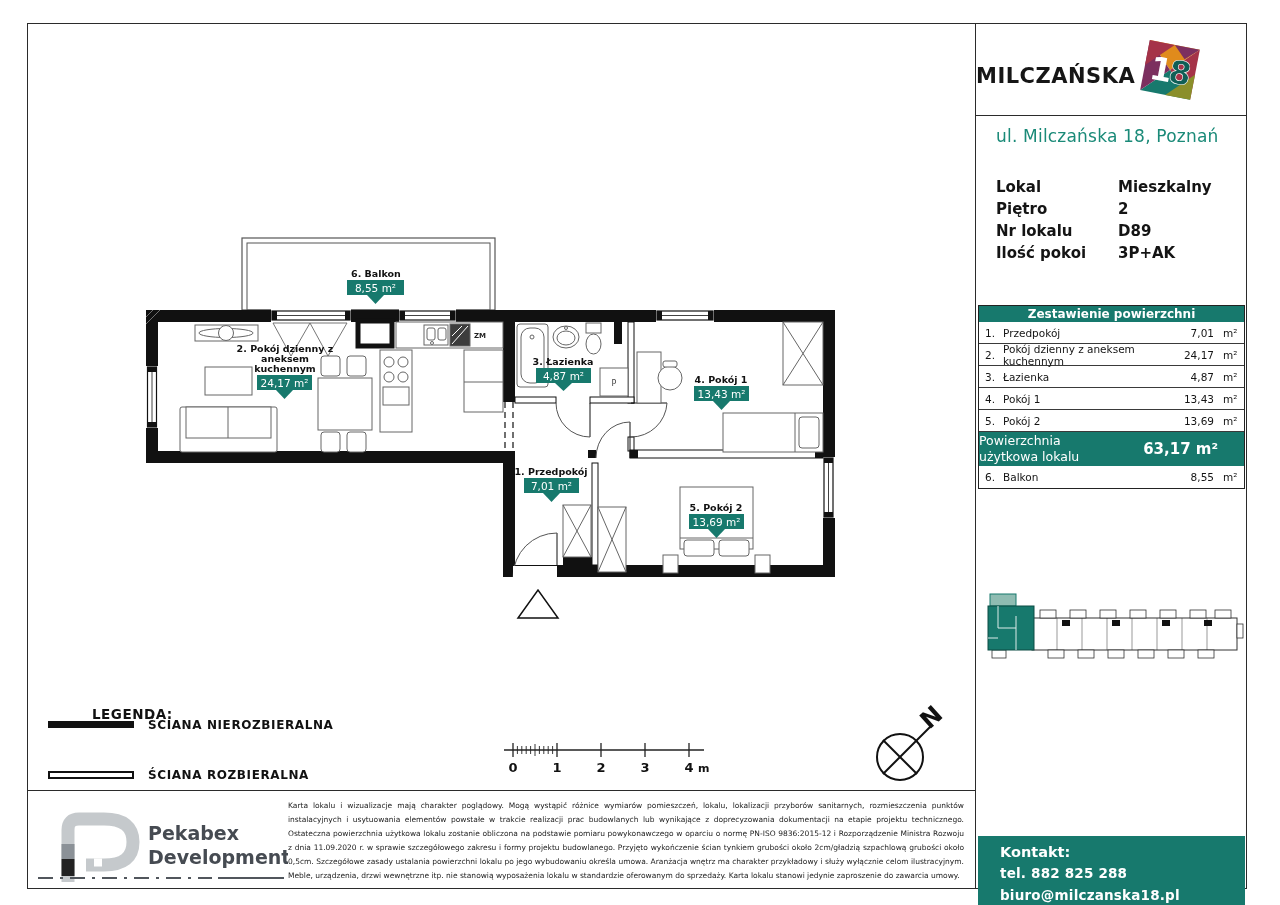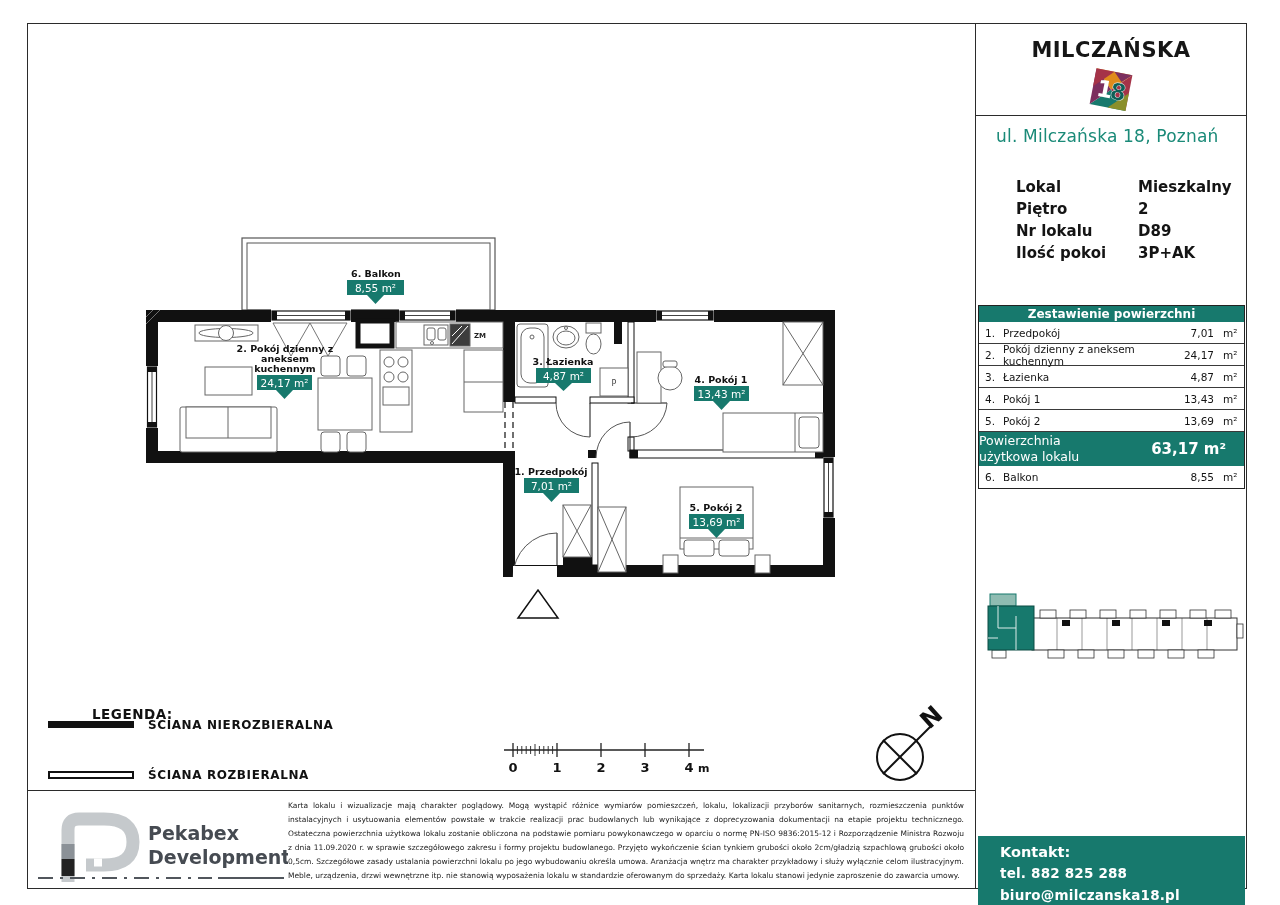--- a/index.html
+++ b/index.html
@@ -6,38 +6,38 @@
   html,body { width:1280px; height:905px; background:#ffffff; font-family:"DejaVu Sans","Liberation Sans",sans-serif; position:relative; overflow:hidden; }
   .abs { position:absolute; }
 
   
   .card-border { left:27px; top:23px; width:1220px; height:866px; border:1px solid #2b2b2b; }
   .v-divider   { left:975px; top:23px; width:1px; height:866px; background:#2b2b2b; }
   .footer-divider { left:28px; top:790px; width:947px; height:1px; background:#2b2b2b; }
   .logo-divider { left:976px; top:115px; width:270px; height:1px; background:#2b2b2b; }
 
   
-  .brand-box { left:976px; top:24px; width:270px; height:90px; display:flex; align-items:center; justify-content:flex-start; gap:2px;flex-direction:column; }
+  .brand-box { left:976px; top:24px; width:270px; height:90px; display:flex; align-items:center; justify-content:flex-start; gap:2px; }
   .brand-text { font-size:21px; font-weight:800; letter-spacing:0.5px; color:#161616; padding-top:14px; }
   .address { left:996px; top:126px; width:240px; font-size:17px; color:#1a8a78; letter-spacing:0.2px; }
   .details { left:996px; top:178px; width:240px; }
-  .details .drow { display:flex; height:22px; font-size:15px; font-weight:bold; color:#141414;margin-left:20px; }
+  .details .drow { display:flex; height:22px; font-size:15px; font-weight:bold; color:#141414; }
   .details .dlabel { width:122px; }
 
   .area-table { left:978px; top:305px; width:267px; border:1px solid #222; background:#fff; }
   .at-header { background:#17796d; color:#fff; font-size:12px; font-weight:bold; text-align:center; height:16px; line-height:16px; }
   .at-row { display:flex; align-items:center; height:22px; border-bottom:1px solid #3a3a3a; font-size:10.5px; color:#141414; }
   .at-row:last-child { border-bottom:none; }
   .at-no { width:24px; padding-left:6px; }
   .at-name { flex:1; }
   .at-val { width:44px; text-align:right; }
   .at-unit { width:30px; padding-left:9px; }
   .at-banner { display:flex; align-items:center; background:#17796d; color:#fff; height:34px; }
   .at-banner .bl { width:130px; font-size:12.5px; line-height:1.25; }
-  .at-banner .bv { flex:1; text-align:right; padding-right:18px; font-size:15px; font-weight:bold; }
+  .at-banner .bv { flex:1; text-align:right; padding-right:26px; font-size:15px; font-weight:bold; }
 
   .kontakt { left:978px; top:836px; width:267px; height:86px; background:#17796d; color:#fff; padding:8px 0 0 22px; }
   .kontakt .kt { font-size:14.5px; font-weight:bold; margin-bottom:5px; }
   .kontakt .kl { font-size:13.5px; font-weight:bold; margin-bottom:6px; letter-spacing:0.2px; }
 
   
   .legend-title { left:48px; top:706px; font-size:13.5px; font-weight:bold; color:#111; letter-spacing:0.5px;margin-left:44px; }
   .legend-row1 { left:48px; top:714px; }
   .legend-row2 { left:48px; top:764px; }
   .legend-bar-solid { width:86px; height:7px; background:#111; display:inline-block; vertical-align:middle; }

